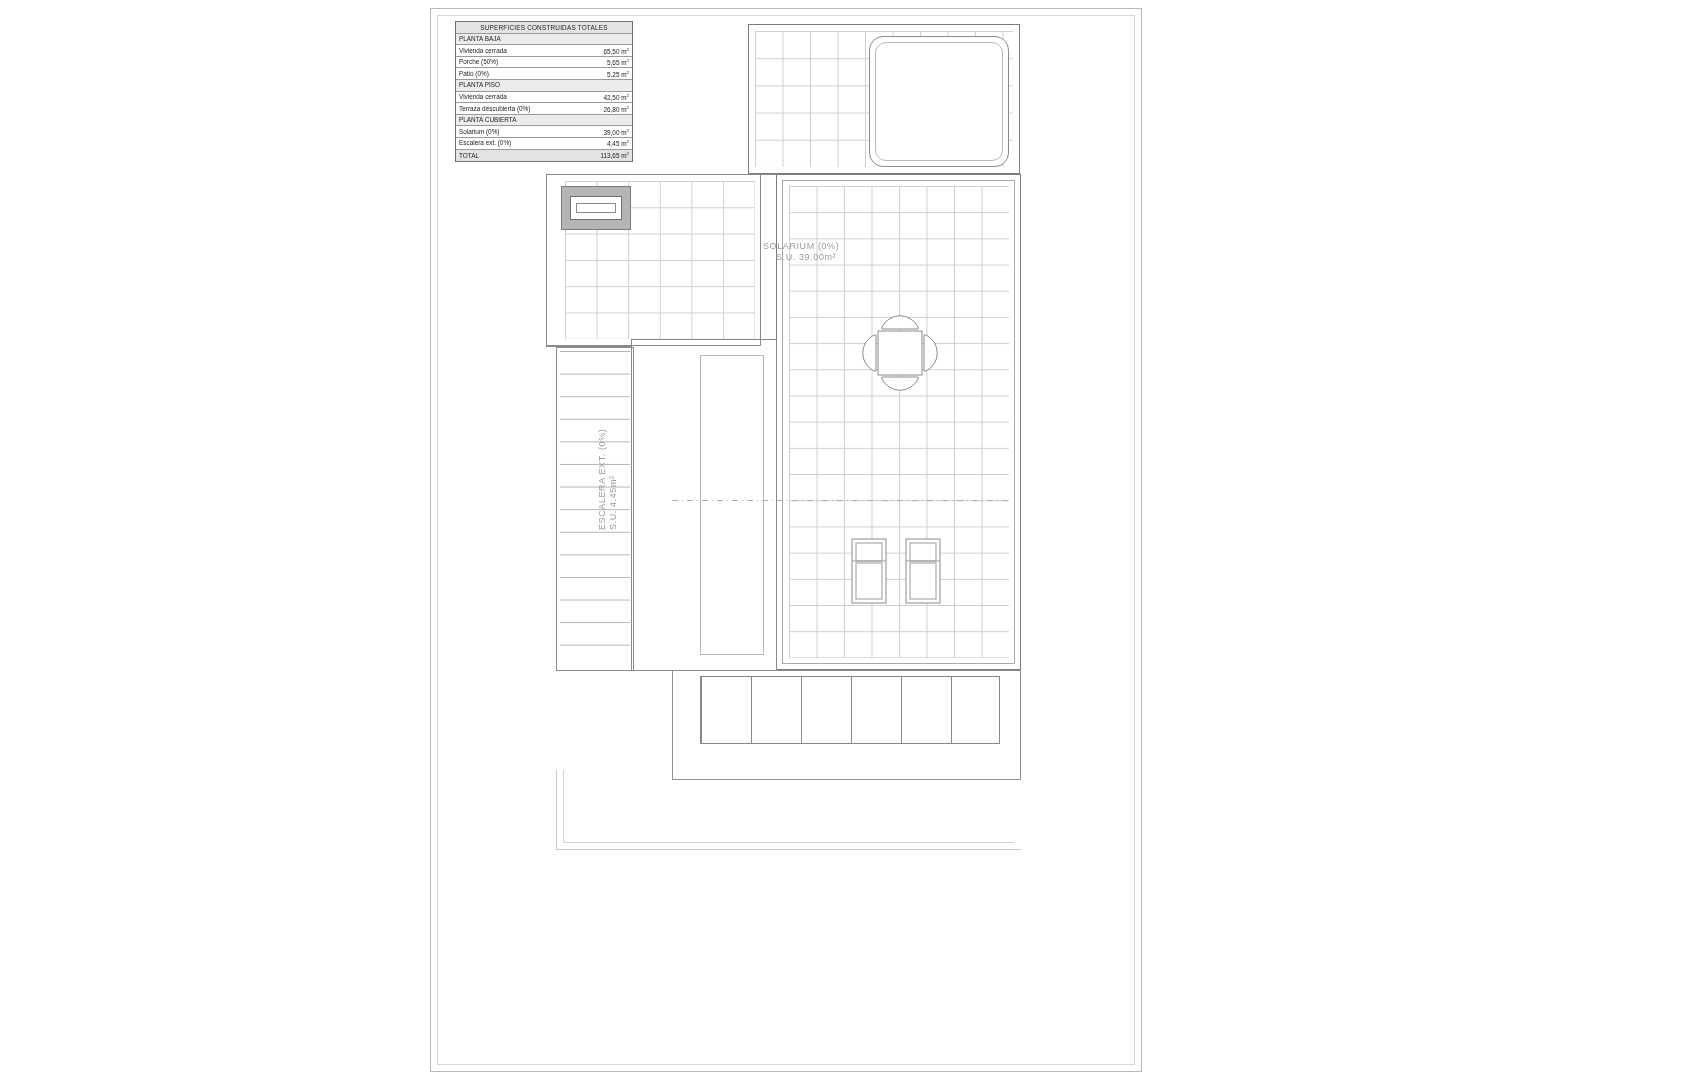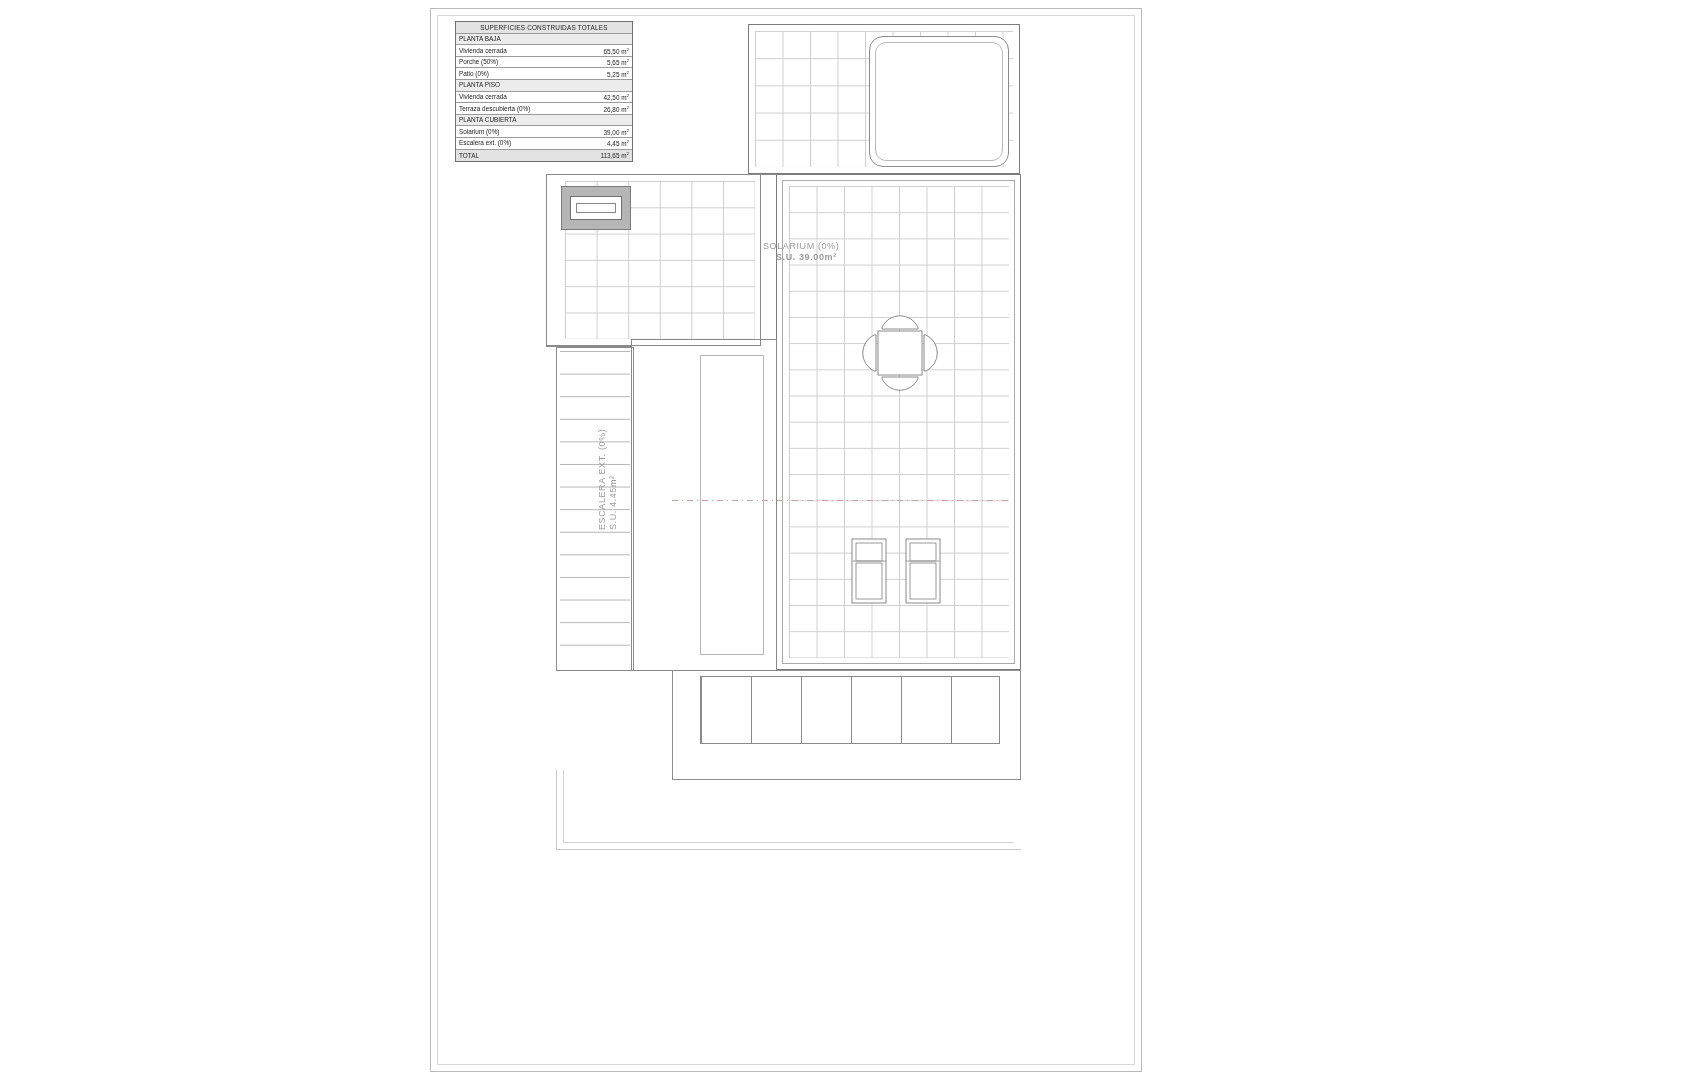--- a/index.html
+++ b/index.html
@@ -116,21 +116,21 @@
   <div class="box" style="left:570px;top:196px;width:52px;height:24px;background:#ffffff;border:1px solid #6f6f6f;"></div>
   <div class="box" style="left:576px;top:203px;width:40px;height:10px;border:1px solid #8a8a8a;"></div>
 
   <div class="wall2" style="left:776px;top:174px;width:245px;height:496px;border:1px solid #7c7c7c;"></div>
   <div class="box" style="left:782px;top:180px;width:233px;height:484px;border:1px solid #a9a9a9;"></div>
   <div class="tile" style="left:789px;top:186px;width:220px;height:472px;background-size:27.5px 26.2px;"></div>
 
   <div class="label" style="left:763px;top:241px;">
     <span>SOLARIUM (0%)</span>
   </div>
-  <div class="label" style="left:776px;top:252px;font-weight:bold;">
+  <div class="label" style="left:776px;top:252px;">
     <span>S.U. 39.00m²</span>
   </div>
 
   <div class="dash" style="left:672px;top:500px;width:336px;"></div>
 
   <svg class="furn" style="left:852px;top:305px;" width="96" height="96" viewBox="0 0 96 96">
     <rect x="26" y="26" width="44" height="44" fill="#ffffff" stroke="#8a8a8a" stroke-width="1"></rect>
     <path d="M30 22 A20 20 0 0 1 66 22 L66 24 L30 24 Z" fill="#ffffff" stroke="#8a8a8a" stroke-width="1"></path>
     <path d="M30 74 A20 20 0 0 0 66 74 L66 72 L30 72 Z" fill="#ffffff" stroke="#8a8a8a" stroke-width="1"></path>
     <path d="M22 30 A20 20 0 0 0 22 66 L24 66 L24 30 Z" fill="#ffffff" stroke="#8a8a8a" stroke-width="1"></path>

